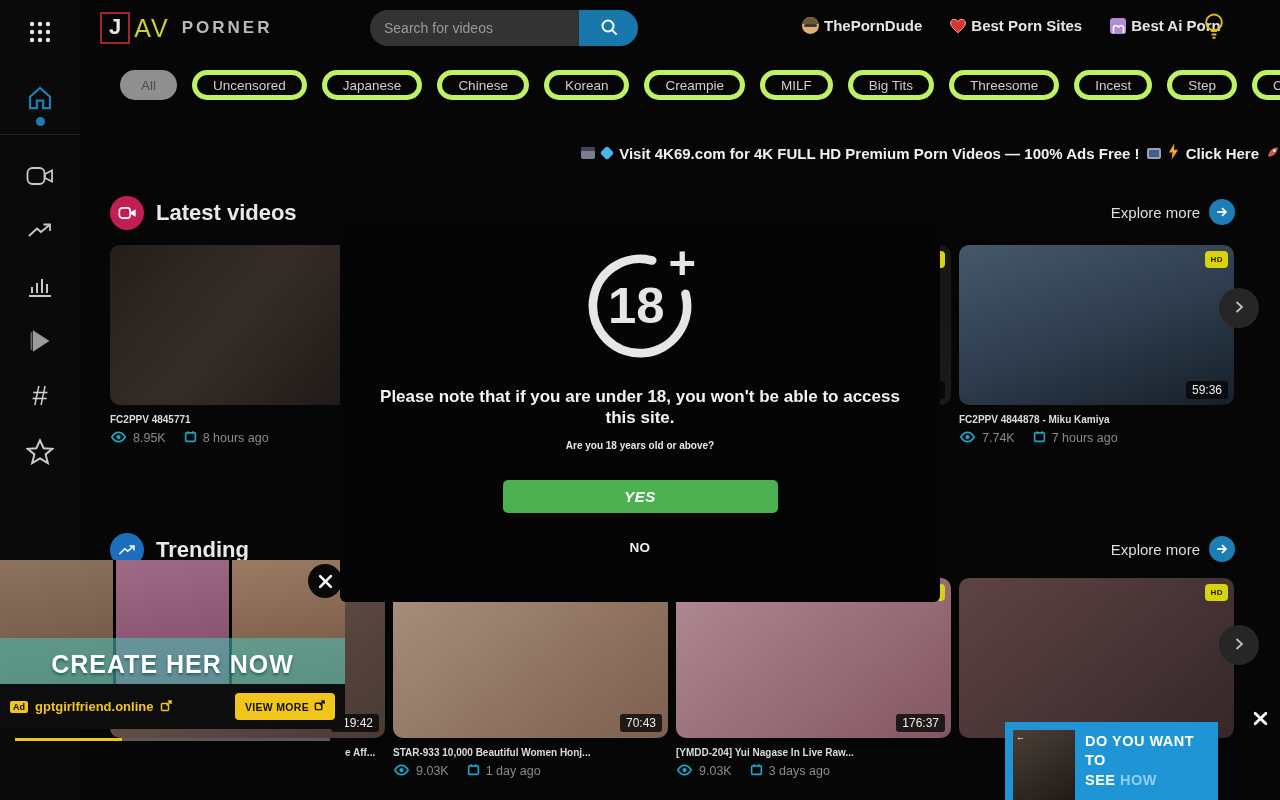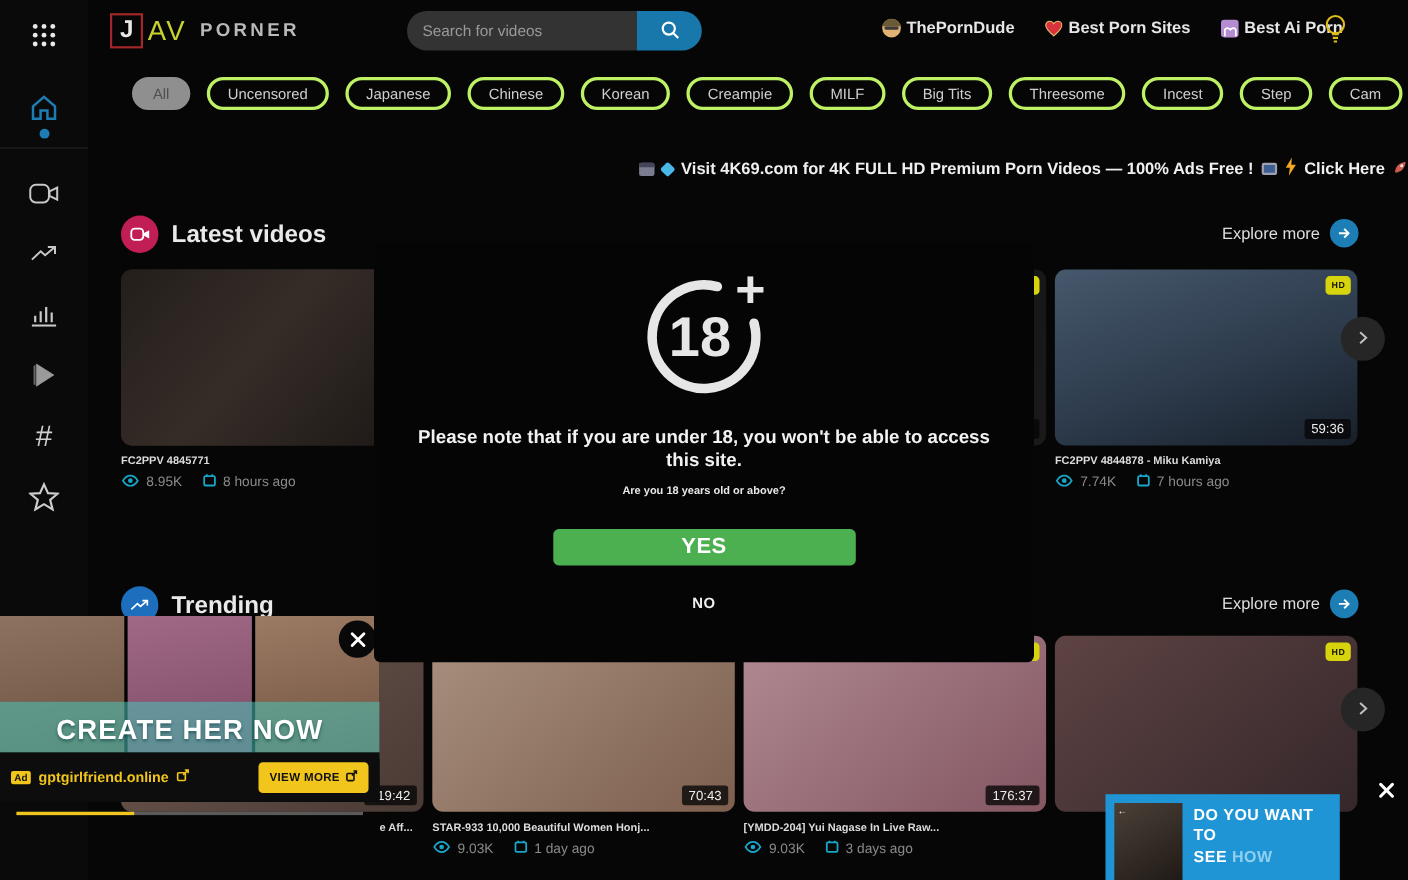--- a/index.html
+++ b/index.html
@@ -27,21 +27,21 @@
   .top-link { display:flex; align-items:center; gap:5px; color:#e6e6e6; font-size:15px; font-weight:700; }
   .dude-face { width:17px; height:17px; border-radius:50%; background:#e0b274; position:relative; overflow:hidden; }
   .dude-face::before { content:""; position:absolute; left:0; top:0; width:100%; height:7px; background:#6b5a36; }
   .dude-face::after { content:""; position:absolute; left:2px; top:7px; width:13px; height:3px; background:#3a3a3a; border-radius:2px; }
   .heart-ic { width:16px; height:16px; }
   .ai-ic { width:16px; height:16px; background:#b48cd2; border-radius:3px; display:flex; align-items:flex-end; justify-content:center; }
   .bulb-wrap { position:absolute; right:54px; top:12px; width:24px; height:30px; }
 
   
   .chips { position:absolute; left:120px; top:70px; display:flex; gap:15px; z-index:6; }
-  .chip { height:30px; padding:0 16px; border-radius:15px; border:3px solid #bef264; color:#cfcfcf; font-size:13.5px; white-space:nowrap; }
+  .chip { height:30px; padding:0 16px; border-radius:15px; border:5px solid #bef264; color:#cfcfcf; font-size:13.5px; white-space:nowrap; }
   .chip.active { background:#8f8f8f; border-color:#8f8f8f; color:#4f4f4f; }
 
   
   .banner { position:absolute; left:80px; top:143px; width:1200px; text-align:right; z-index:6;text-decoration:underline; }
   .banner-inner { display:inline-flex; align-items:center; gap:7px; color:#f0f0f0; font-weight:700; font-size:15px; }
   .clap-ic { width:14px; height:12px; background:#7c7c90; border-radius:2px; position:relative; }
   .clap-ic::before { content:""; position:absolute; top:0; left:0; width:100%; height:4px; background:#44445a; border-radius:2px 2px 0 0; }
   .gem-ic { width:10px; height:10px; background:#49b7e8; transform:rotate(45deg); border-radius:2px; }
   .tv-ic { width:14px; height:11px; background:#3c5f92; border:2px solid #a0a0b4; border-radius:2px; }
 
@@ -72,21 +72,21 @@
   .vtitle.shifted { padding-left:235px; }
   .meta { margin-top:5px; display:flex; align-items:center; gap:6px; color:#8a8a8a; font-size:12.5px; }
   .meta .gap { width:6px; }
   .next-btn { position:absolute; width:40px; height:40px; border-radius:50%; background:#262626; display:flex; align-items:center; justify-content:center; z-index:8; }
 
   
   .modal { position:absolute; left:340px; top:222px; width:600px; height:380px; background:#050505; border-radius:6px; z-index:60; text-align:center; }
   .modal-icon { margin-top:22px; }
   .modal-heading { margin:14px auto 0; width:540px; color:#f2f2f2; font-size:17px; line-height:1.25; font-weight:700; }
   .modal-question { margin-top:11px; color:#e8e8e8; font-size:10px; font-weight:700; }
-  .yes-btn { display:block; margin:29px auto 0; width:275px; height:33px; background:#4caf50; border-radius:5px; color:#fff; font-weight:700; font-size:20px; letter-spacing:0.5px; }
+  .yes-btn { display:block; margin:29px auto 0; width:275px; height:33px; background:#4caf50; border-radius:5px; color:#fff; font-weight:700; font-size:15px; letter-spacing:0.5px;font-style:italic; }
   .no-btn { margin-top:27px; color:#f0f0f0; font-weight:700; font-size:13.5px; letter-spacing:0.5px; }
 
   
   .ad-left { position:absolute; left:0; top:560px; width:345px; height:169px; background:#000; z-index:50; }
   .ad-panels { position:absolute; inset:0 0 45px 0; display:flex; gap:3px; }
   .ad-panel { flex:1; }
   .ap1 { background:linear-gradient(170deg,#8d7260,#6b523f); }
   .ap2 { background:linear-gradient(170deg,#a06a86,#7d4a66); }
   .ap3 { background:linear-gradient(170deg,#9c7b64,#725441); }
   .ad-band { position:absolute; left:0; top:78px; width:345px; height:52px; background:rgba(72,196,186,0.55); display:flex; align-items:center; justify-content:center; }

